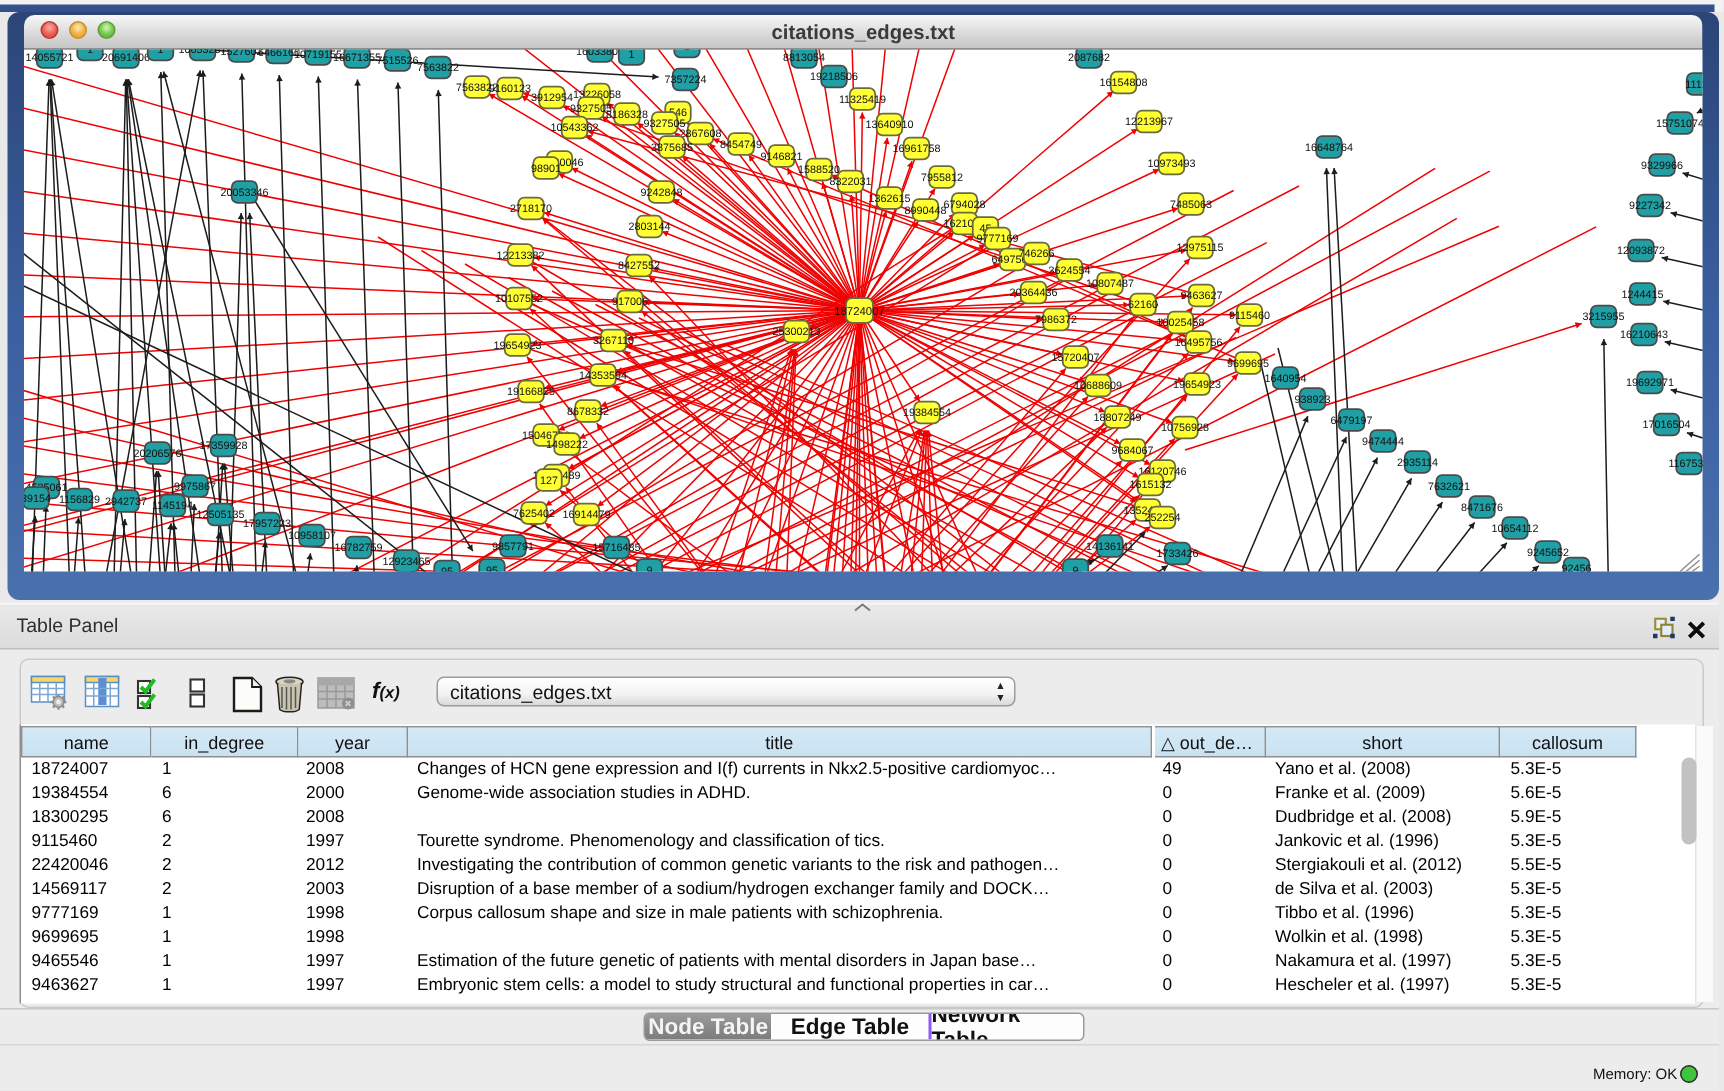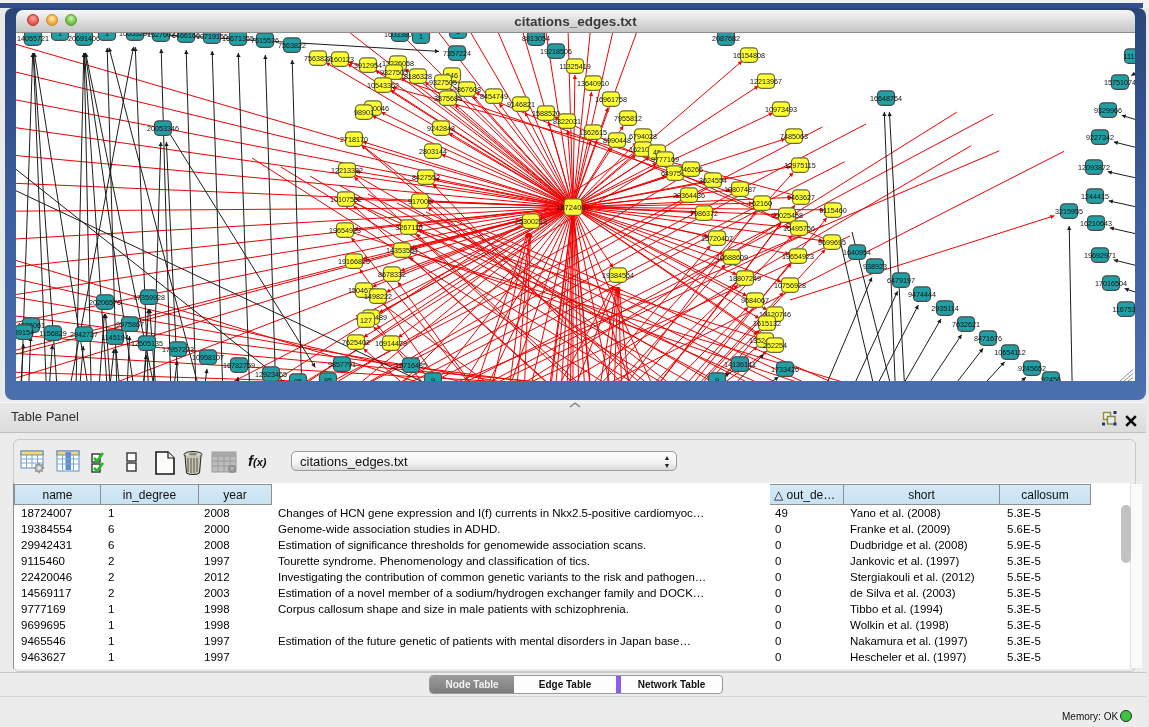--- a/index.html
+++ b/index.html
@@ -51,23 +51,23 @@
 .trow { position:absolute; left:14px; width:1082px; height:16px; font-size:11.5px; color:#000; }
 .trow span { position:absolute; top:1px; white-space:nowrap; }
 .c1 { left:7px; } .c2 { left:94px; } .c3 { left:190px; } .c4 { left:264px; }
 .c5 { left:761px; } .c6 { left:836px; } .c7 { left:993px; }
 #vscroll { left:1130px; top:484px; width:12px; height:184px; background:#fafafa; border-left:1px solid #e3e3e3; }
 
 
 #tabsep1 { left:0; top:672px; width:1146px; height:1px; background:#c8c8c8; }
 #tabs { left:429px; top:675px; width:294px; height:19px; border:1px solid #9a9a9a; border-radius:4px;
   background:#fdfdfd; display:flex; overflow:hidden; }
-.tab { height:100%; font-size:10px; font-weight:bold; display:flex; align-items:center; justify-content:center; color:#111; }
+.tab { height:100%; font-size:15px; font-weight:bold; display:flex; align-items:center; justify-content:center; color:#111; }
 #tab1 { width:90px; background:linear-gradient(#9a9a9a,#7c7c7c); color:#f4f4f4; }
-#tab2 { width:114px; border-right:5px solid #8b5cf6; }
+#tab2 { width:114px; border-right:2px solid #8b5cf6; }
 #tab3 { width:108px; }
 #statussep { left:0; top:696px; width:1146px; height:1px; background:#d6d6d6; }
 #memtext { left:1062px; top:711px; font-size:10px; color:#111; }
 #memdot { left:1120px; top:710px; width:12px; height:12px; border-radius:50%; background:#3ec43e; border:1px solid #2b2b2b; }
 </style></head>
 <body>
 <div id="topstrip" class="abs"></div>
 <div id="topblue" class="abs"></div>
 <div id="win" class="abs"></div>
 <div id="titlebar" class="abs"></div>
@@ -1164,20 +1164,21 @@
 <div class="abs" style="left:234px;top:12px;font-size:15px;font-style:italic;font-weight:bold;color:#111">f<span style="font-size:11px">(x)</span></div>
 </div>
 <div id="combo" class="abs"></div>
 <div id="combotext" class="abs">citations_edges.txt</div>
 <div id="comboarr" class="abs">▲<br>▼</div>
 <div id="tablewrap" class="abs"></div>
 <div id="thead" class="abs">
 <span class="th" style="left:0;width:87px;border-left:1px solid #8f8f8f">name</span>
 <span class="th" style="left:87px;width:98px">in_degree</span>
 <span class="th" style="left:185px;width:73px">year</span>
+<span class="th" style="left:258px;width:496px">title</span>
 <span class="th" style="left:756px;width:74px;justify-content:flex-start;padding-left:4px">△ out_de…</span>
 <span class="th" style="left:830px;width:156px">short</span>
 <span class="th" style="left:986px;width:91px">callosum</span>
 </div>
 <div class="trow" style="top:506px">
 <span class="c1">18724007</span>
     <span class="c2">1</span>
     <span class="c3">2008</span>
 <span class="c4">Changes of HCN gene expression and I(f) currents in Nkx2.5-positive cardiomyoc…</span>
     <span class="c5">49</span>
@@ -1187,62 +1188,61 @@
 <div class="trow" style="top:522px">
 <span class="c1">19384554</span>
     <span class="c2">6</span>
     <span class="c3">2000</span>
 <span class="c4">Genome-wide association studies in ADHD.</span>
     <span class="c5">0</span>
     <span class="c6">Franke et al. (2009)</span>
 <span class="c7">5.6E-5</span>
   </div>
 <div class="trow" style="top:538px">
-<span class="c1">29942431</span>
+<span class="c1">18300295</span>
     <span class="c2">6</span>
     <span class="c3">2008</span>
-<span class="c4">Estimation of significance thresholds for genomewide association scans.</span>
     <span class="c5">0</span>
     <span class="c6">Dudbridge et al. (2008)</span>
 <span class="c7">5.9E-5</span>
   </div>
 <div class="trow" style="top:554px">
 <span class="c1">9115460</span>
     <span class="c2">2</span>
     <span class="c3">1997</span>
 <span class="c4">Tourette syndrome. Phenomenology and classification of tics.</span>
     <span class="c5">0</span>
-    <span class="c6">Jankovic et al. (1997)</span>
+    <span class="c6">Jankovic et al. (1996)</span>
 <span class="c7">5.3E-5</span>
   </div>
 <div class="trow" style="top:570px">
 <span class="c1">22420046</span>
     <span class="c2">2</span>
     <span class="c3">2012</span>
 <span class="c4">Investigating the contribution of common genetic variants to the risk and pathogen…</span>
     <span class="c5">0</span>
     <span class="c6">Stergiakouli et al. (2012)</span>
 <span class="c7">5.5E-5</span>
   </div>
 <div class="trow" style="top:586px">
 <span class="c1">14569117</span>
     <span class="c2">2</span>
     <span class="c3">2003</span>
-<span class="c4">Estimation of a novel member of a sodium/hydrogen exchanger family and DOCK…</span>
+<span class="c4">Disruption of a base member of a sodium/hydrogen exchanger family and DOCK…</span>
     <span class="c5">0</span>
     <span class="c6">de Silva et al. (2003)</span>
 <span class="c7">5.3E-5</span>
   </div>
 <div class="trow" style="top:602px">
 <span class="c1">9777169</span>
     <span class="c2">1</span>
     <span class="c3">1998</span>
 <span class="c4">Corpus callosum shape and size in male patients with schizophrenia.</span>
     <span class="c5">0</span>
-    <span class="c6">Tibbo et al. (1994)</span>
+    <span class="c6">Tibbo et al. (1996)</span>
 <span class="c7">5.3E-5</span>
   </div>
 <div class="trow" style="top:618px">
 <span class="c1">9699695</span>
     <span class="c2">1</span>
     <span class="c3">1998</span>
     <span class="c5">0</span>
     <span class="c6">Wolkin et al. (1998)</span>
 <span class="c7">5.3E-5</span>
   </div>
@@ -1252,20 +1252,21 @@
     <span class="c3">1997</span>
 <span class="c4">Estimation of the future genetic of patients with mental disorders in Japan base…</span>
     <span class="c5">0</span>
     <span class="c6">Nakamura et al. (1997)</span>
 <span class="c7">5.3E-5</span>
   </div>
 <div class="trow" style="top:650px">
 <span class="c1">9463627</span>
     <span class="c2">1</span>
     <span class="c3">1997</span>
+<span class="c4">Embryonic stem cells: a model to study structural and functional properties in car…</span>
     <span class="c5">0</span>
     <span class="c6">Hescheler et al. (1997)</span>
 <span class="c7">5.3E-5</span>
   </div>
 <div id="vscroll" class="abs"></div>
 <div class="abs" style="left:1121px;top:505px;width:10px;height:58px;border-radius:5px;background:#c2c2c2"></div>
 <div id="tabsep1" class="abs"></div>
 <div id="tabs" class="abs">
     <div class="tab" id="tab1">Node Table</div>
     <div class="tab" id="tab2">Edge Table</div>

